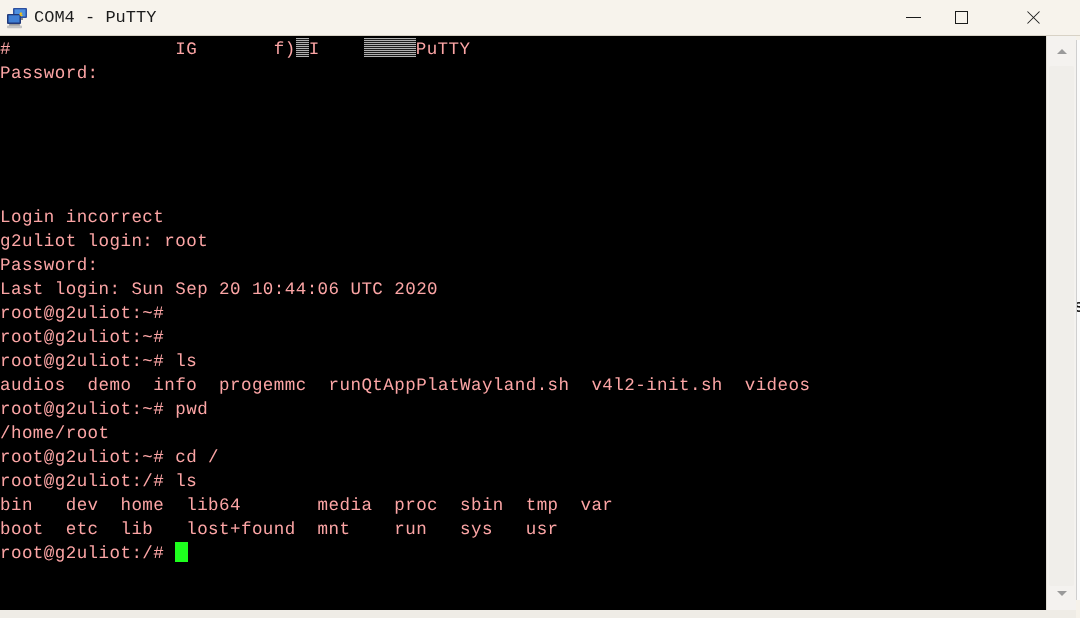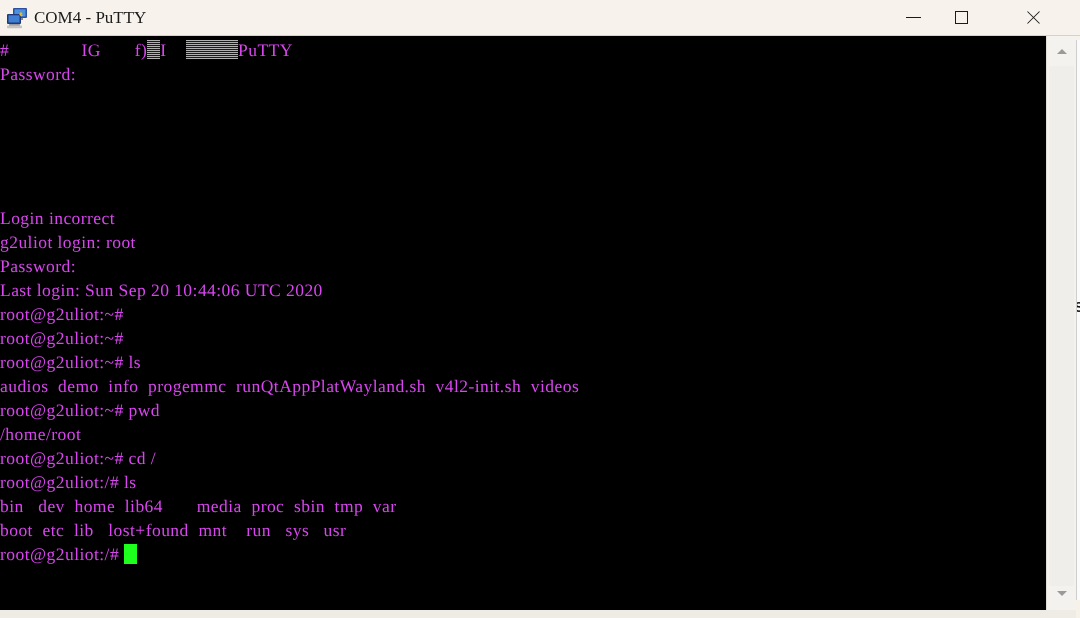--- a/index.html
+++ b/index.html
@@ -46,21 +46,21 @@
     height: 24px;
   }
   #title-text {
     position: absolute;
     left: 34px;
     top: 0;
     height: 32px;
     line-height: 36px;
     font-size: 17px;
     color: #1b1b1b;
-    font-family: Liberation Serif, serif;
+    font-family: Liberation Mono, monospace;
     white-space: nowrap;
   }
 
   .winbtn {
     position: absolute;
     top: 0;
     width: 46px;
     height: 35px;
     display: flex;
     align-items: center;
@@ -115,25 +115,25 @@
     background: #000000;
     overflow: hidden;
     box-sizing: border-box;
   }
   #term-text {
     position: absolute;
     left: 0;
     top: 2px;
     margin: 0;
     padding: 0;
-    font-family: Liberation Serif, serif;
+    font-family: Liberation Mono, monospace;
     font-size: 17.5px;
     line-height: 24px;
     letter-spacing: 0.45px;
-    color: #d946ef;
+    color: #fca5a5;
     white-space: pre;
     text-rendering: geometricPrecision;
   }
   .blk {
     display: inline-block;
     width: 13.05px;
     height: 19px;
     vertical-align: -3px;
     background-image: repeating-linear-gradient(
       0deg, #b0b0b0 0px, #b0b0b0 1px, #1a1a1a 1px, #1a1a1a 2px);

